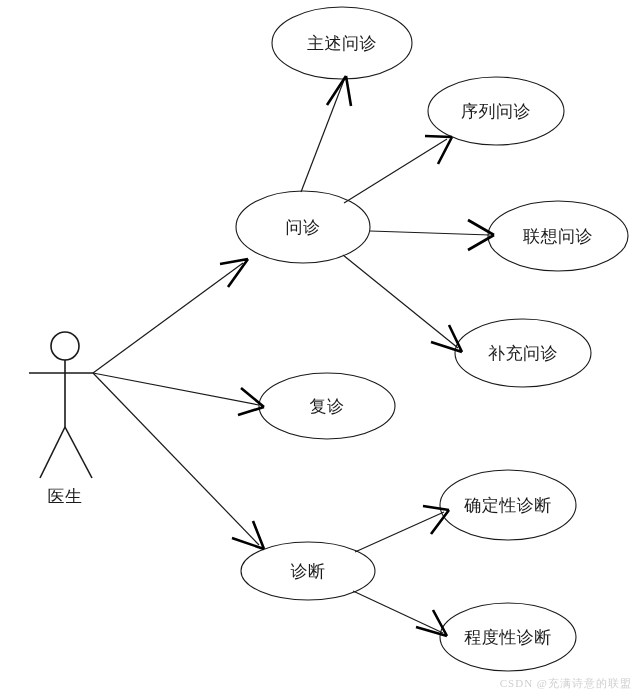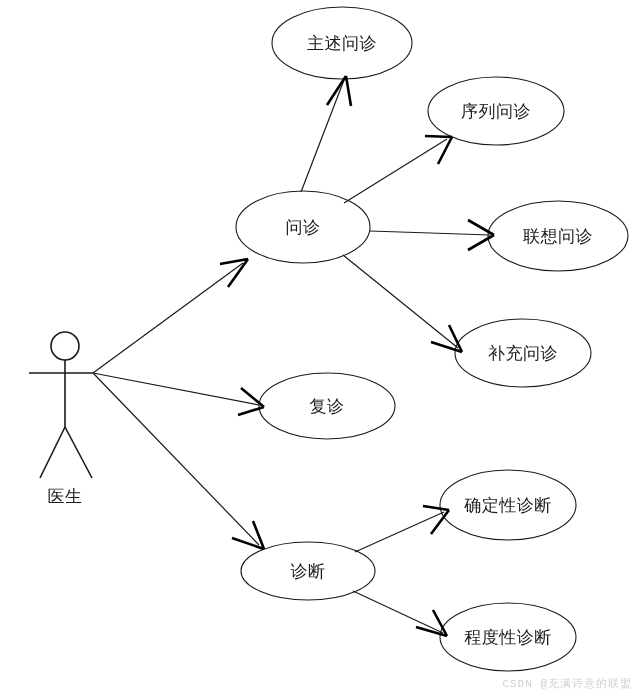--- a/index.html
+++ b/index.html
@@ -55,21 +55,21 @@
   }
   .actor-stroke {
     stroke: #1a1a1a;
     stroke-width: 1.6;
     fill: none;
   }
   .watermark {
     position: absolute;
     right: 6px;
     bottom: 4px;
-    font-family: Liberation Mono, monospace;
+    font-family: Liberation Serif, serif;
     font-size: 11px;
     color: #cfcfcf;
     letter-spacing: 1px;
     white-space: nowrap;
     user-select: none;
   }
 </style>
 </head>
 <body>
 

